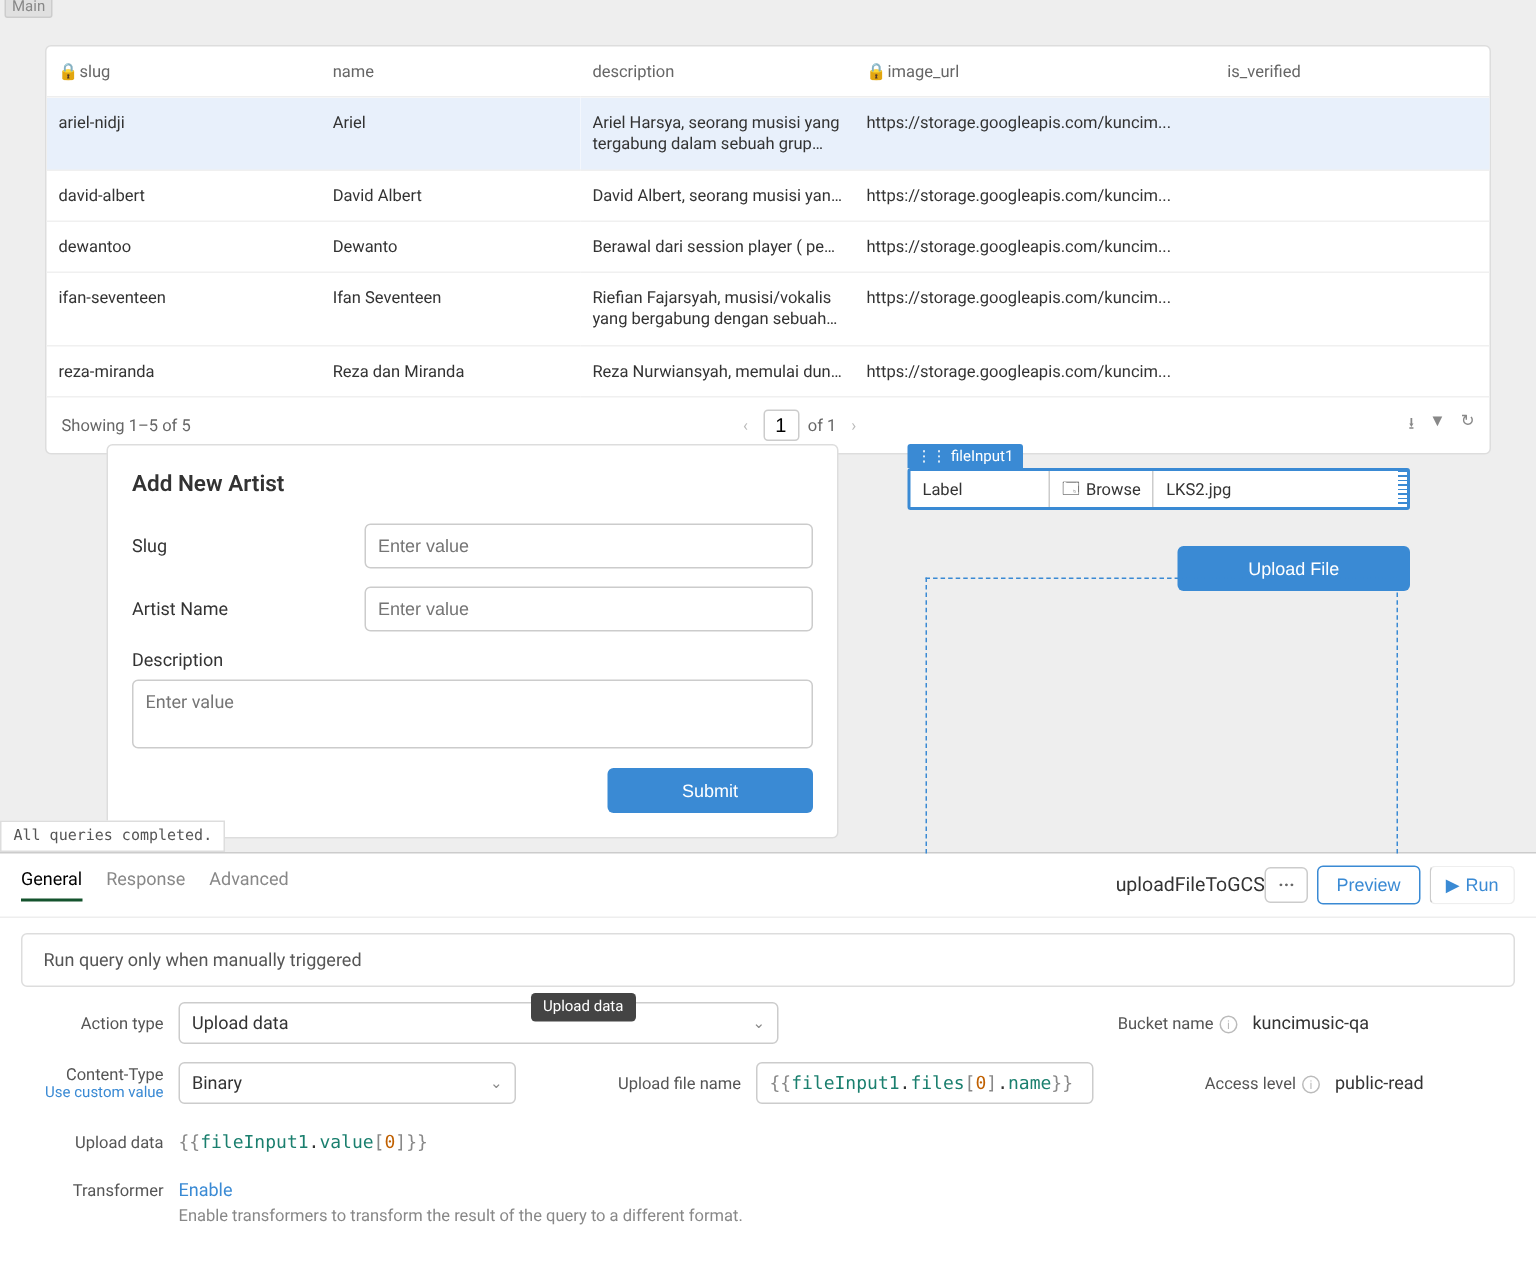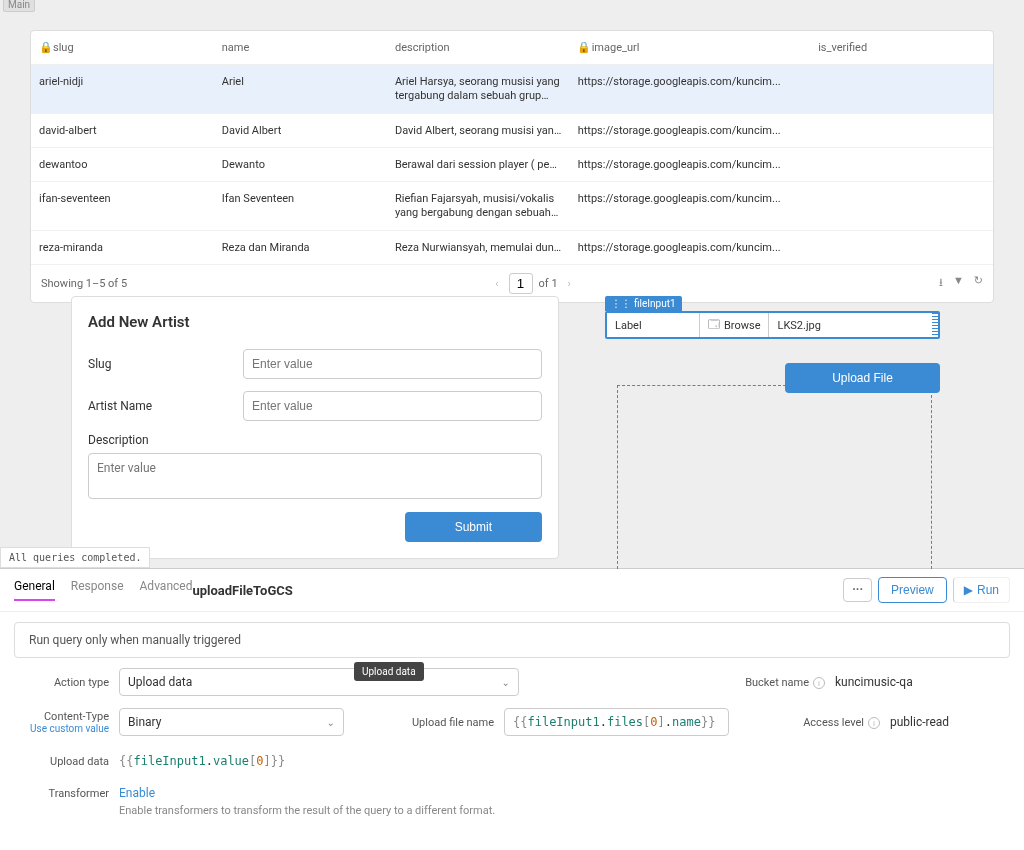--- a/index.html
+++ b/index.html
@@ -38,22 +38,22 @@
 .file-handle { width: 6px; background: repeating-linear-gradient(#3a8ad4, #3a8ad4 1px, transparent 1px, transparent 3px); }
 .upload-btn { display: block; margin-left: auto; margin-top: 24px; width: 155px; background: #3a8ad4; color: #ffffff; border: none; border-radius: 4px; padding: 8px 0; font-size: 12px; cursor: pointer; }
 .dashed-box { position: absolute; top: 385px; left: 617px; width: 315px; height: 184px; border: 1px dashed #3a8ad4; border-bottom: none; }
 
 .status-bar { position: absolute; bottom: 0; left: 0; background: #fff; border: 1px solid #ddd; padding: 4px 8px; font-size: 10px; font-family: Menlo, monospace; color: #555; }
 
 .query-panel { height: 282px; background: #fff; border-top: 1px solid #ccc; }
 .qp-header { display: flex; align-items: center; padding: 8px 14px; border-bottom: 1px solid #eee; }
 .qp-tabs { display: flex; gap: 16px; font-size: 12px; }
 .qp-tab { color: #888; cursor: pointer; padding-bottom: 6px; }
-.qp-tab.active { color: #000; border-bottom: 2px solid #d946ef; }
-.qp-title { flex: 1; text-align: left; font-size: 13px; font-weight: 700; }
+.qp-tab.active { color: #000; border-bottom: 2px solid #14532d; }
+.qp-title { flex: 1; text-align: right; font-size: 13px; font-weight: 400; }
 .qp-actions { display: flex; gap: 6px; align-items: center; }
 .qp-more { border: 1px solid #ccc; border-radius: 4px; padding: 4px 8px; cursor: pointer; font-weight: bold; color: #666; }
 .qp-preview { border: 1px solid #3a8ad4; color: #3a8ad4; background: #fff; border-radius: 4px; padding: 5px 12px; font-size: 12px; cursor: pointer; }
 .qp-run { background: #fff; color: #3a8ad4; border: 1px solid #eee; border-left: 1px solid #ccc; border-radius: 4px; padding: 5px 10px; font-size: 12px; cursor: pointer; display: flex; align-items: center; gap: 4px; }
 .qp-resource-row { display: flex; align-items: center; padding: 8px 14px; border-bottom: 1px solid #eee; font-size: 12px; }
 .qp-resource-row .label { color: #666; margin-right: 12px; }
 .resource-chip { display: inline-flex; align-items: center; gap: 6px; }
 .globe { width: 14px; height: 14px; border-radius: 50%; background: #3a8ad4; display: inline-block; }
 .qp-edit { margin-left: auto; color: #666; cursor: pointer; }
 .qp-trigger { padding: 10px 14px; border: 1px solid #ddd; margin: 10px 14px; border-radius: 4px; font-size: 12px; color: #555; }

